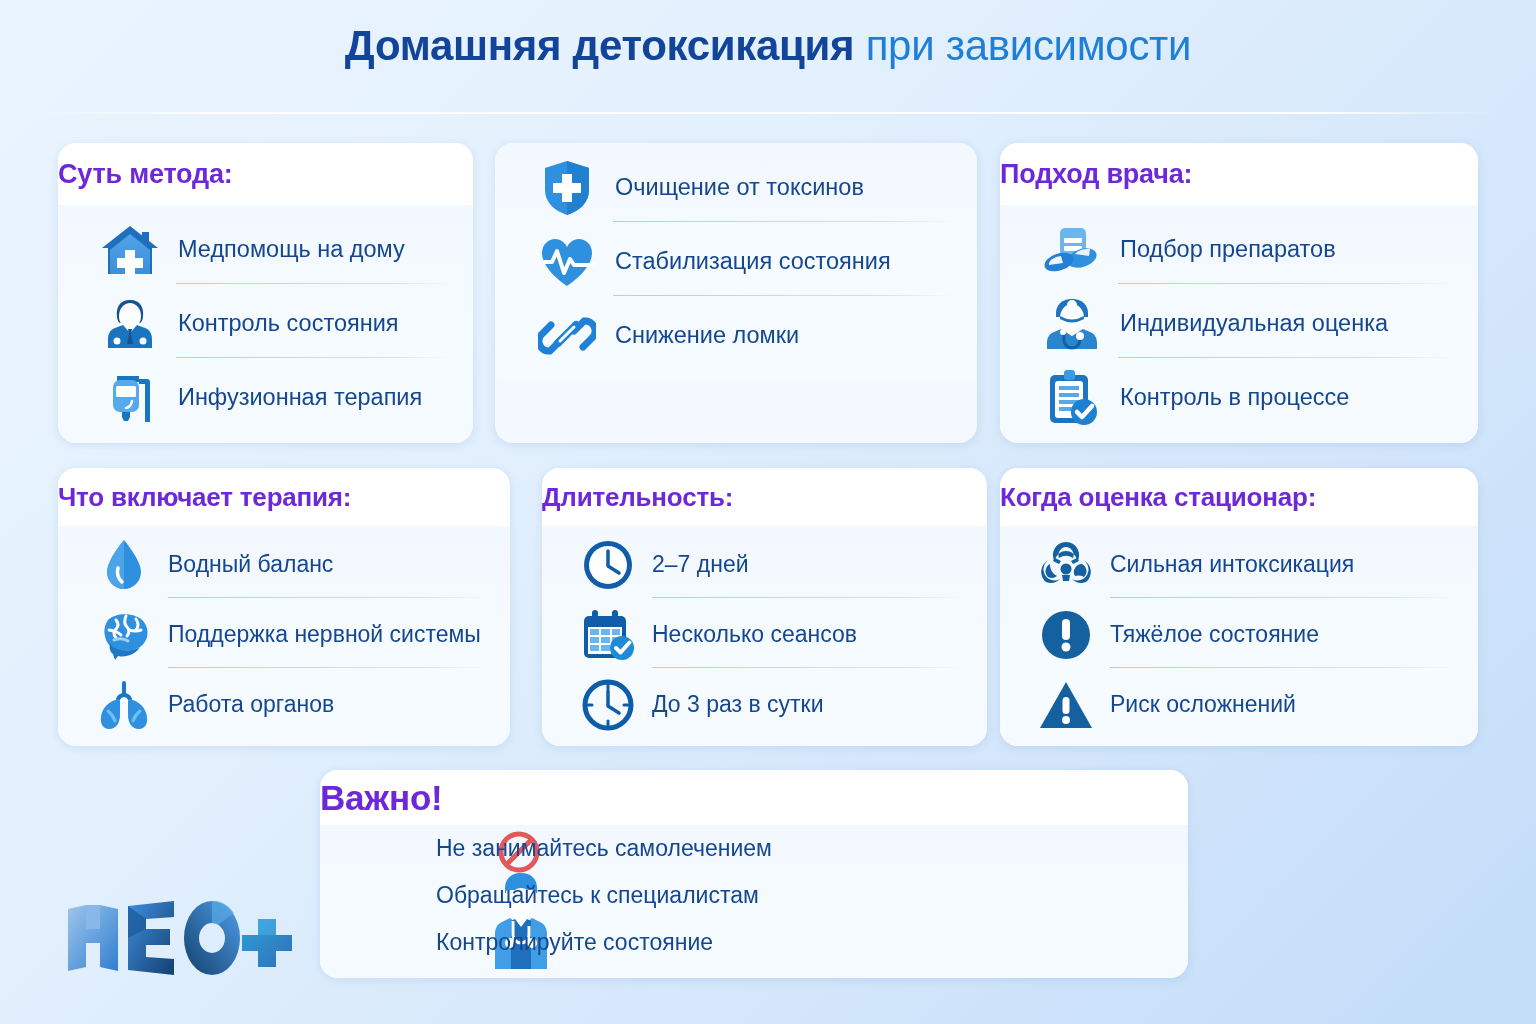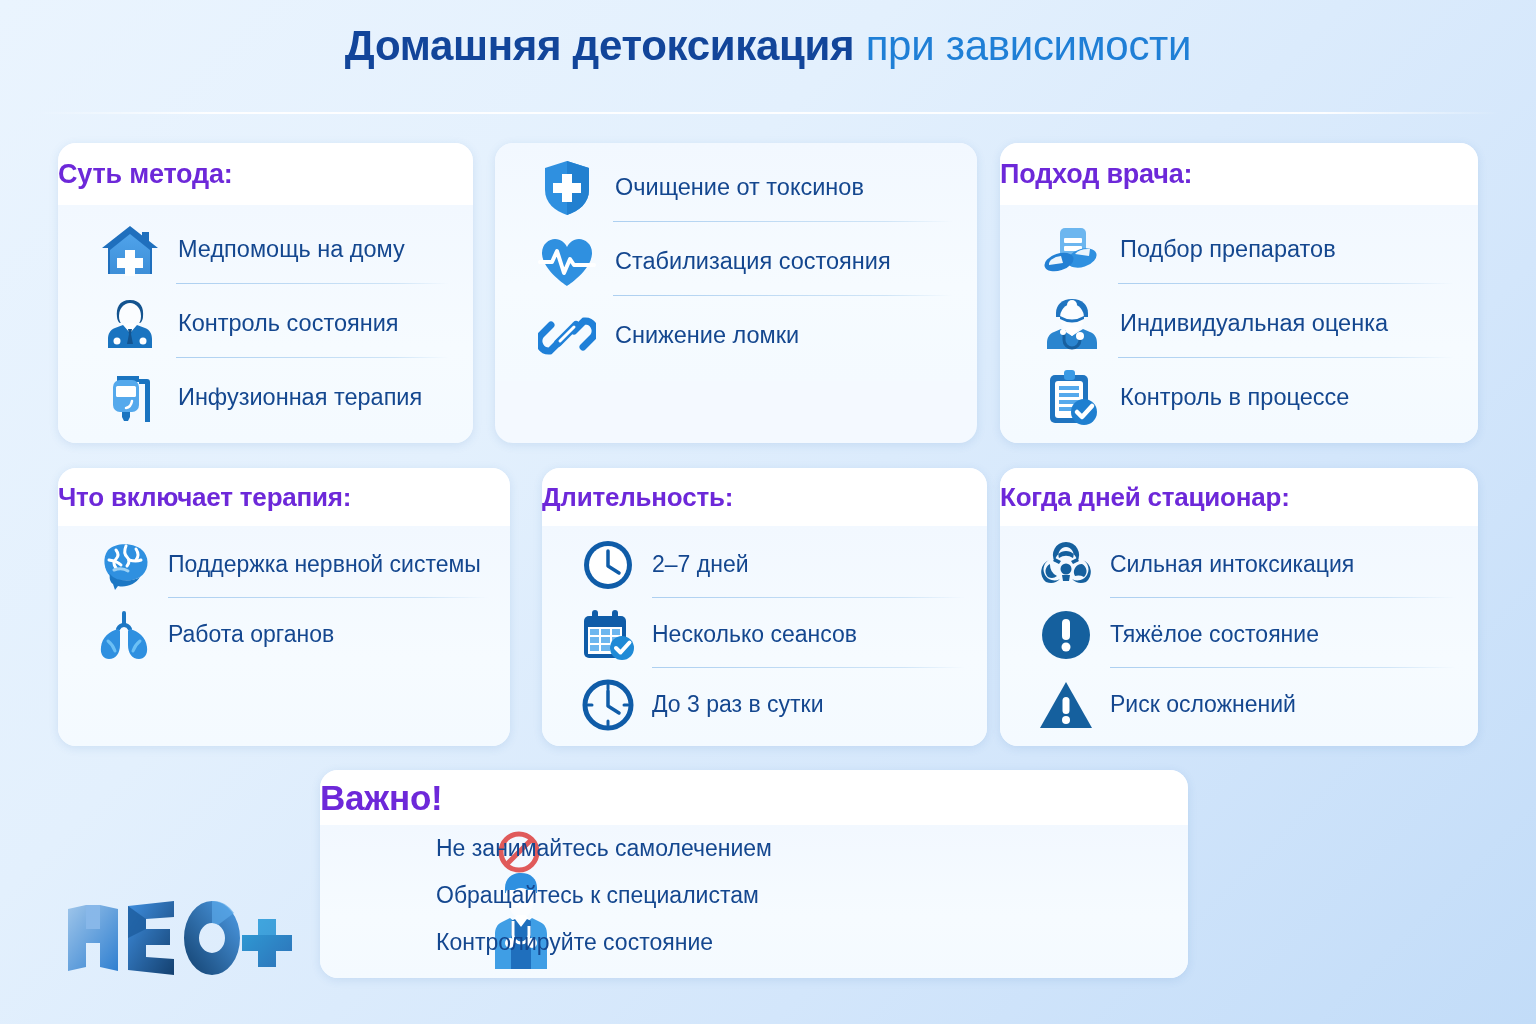--- a/index.html
+++ b/index.html
@@ -323,20 +323,31 @@
       <div class="row-label">Контроль в процессе</div>
     </div>
 
   </div>
 </div>
 
 <div class="card card-mid" id="card-vkl">
   <div class="card-head">Что включает терапия:</div>
   <div class="card-body">
 
+    <div class="row">
+      <div class="row-icon">
+        <svg width="44" height="54" viewBox="0 0 44 54">
+          <path d="M22,2 C22,2 5,22 5,34 a17,17 0 0 0 34,0 C39,22 22,2 22,2 z" fill="#2f90e0"></path>
+          <path d="M22,2 C22,2 5,22 5,34 a17,17 0 0 0 17,17 z" fill="#4aa4e8"></path>
+          <path d="M16,30 a10,12 0 0 0 4,14" stroke="#ffffff" stroke-width="3.5" fill="none" stroke-linecap="round"></path>
+        </svg>
+      </div>
+      <div class="row-label">Водный баланс</div>
+      <div class="row-sep"></div>
+    </div>
 
     <div class="row">
       <div class="row-icon">
         <svg width="56" height="50" viewBox="0 0 56 50">
           <path d="M12,10 C20,2 40,2 48,12 C54,20 52,32 44,37 C36,42 20,42 14,36 C8,30 6,18 12,10 z" fill="#2f90e0"></path>
           <path d="M14,34 C20,42 36,42 44,37 C40,44 30,48 22,46 l-3,4 l-2,-6 C14,42 13,38 14,34 z" fill="#1c77c4"></path>
           <g stroke="#ffffff" stroke-width="3" fill="none" stroke-linecap="round">
             <path d="M20,10 q4,5 0,9 q-4,4 0,9"></path>
             <path d="M30,6 q-3,7 1,11 q4,4 0,9"></path>
             <path d="M40,9 q4,6 0,11"></path>
@@ -423,21 +434,21 @@
           <path d="M27,13 V28 L38,35" stroke="#0f5ca8" stroke-width="3.5" fill="none" stroke-linecap="round" stroke-linejoin="round"></path>
         </svg>
       </div>
       <div class="row-label">До 3 раз в сутки</div>
     </div>
 
   </div>
 </div>
 
 <div class="card card-mid" id="card-sta">
-  <div class="card-head">Когда дней стационар:</div>
+  <div class="card-head">Когда оценка стационар:</div>
   <div class="card-body">
 
     <div class="row">
       <div class="row-icon">
         <svg width="56" height="54" viewBox="0 0 56 54">
           <g fill="#15609e">
             <path d="M28,4 a13,13 0 0 1 11,20 a9,9 0 0 0 -22,0 A13,13 0 0 1 28,4 z M28,9 a8,8 0 0 0 -7,11 a13,13 0 0 1 14,0 A8,8 0 0 0 28,9 z"></path>
             <path d="M8,44 a13,13 0 0 1 3,-22 a9,9 0 0 0 11,19 A13,13 0 0 1 8,44 z M10,39 a8,8 0 0 0 9,-1 a13,13 0 0 1 -7,-12 A8,8 0 0 0 10,39 z"></path>
             <path d="M48,44 a13,13 0 0 1 -14,-3 a9,9 0 0 0 11,-19 A13,13 0 0 1 48,44 z M44,26 a8,8 0 0 0 -7,12 a13,13 0 0 1 9,1 A8,8 0 0 0 44,26 z"></path>
             <circle cx="28" cy="31" r="5.5"></circle>

